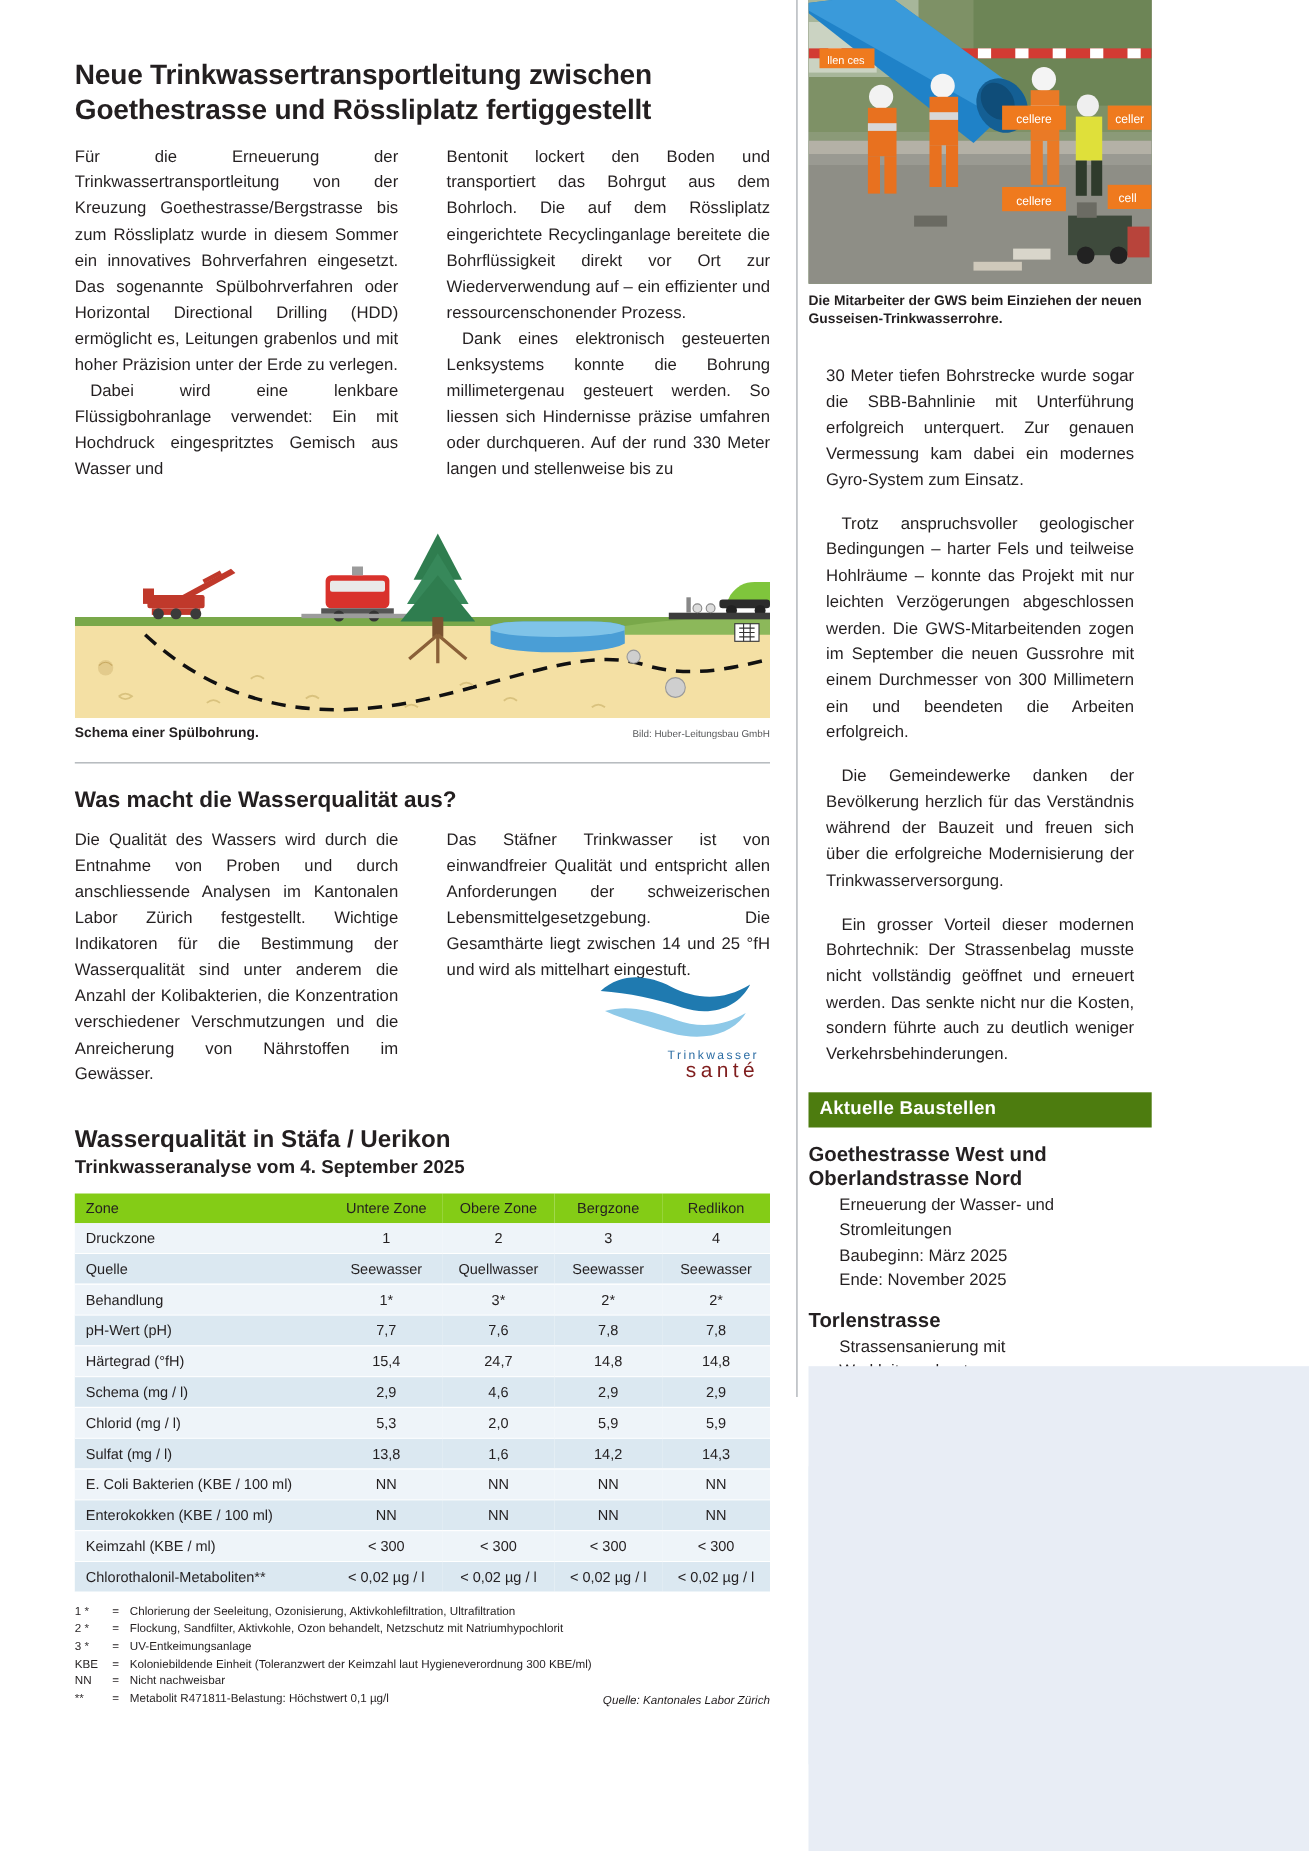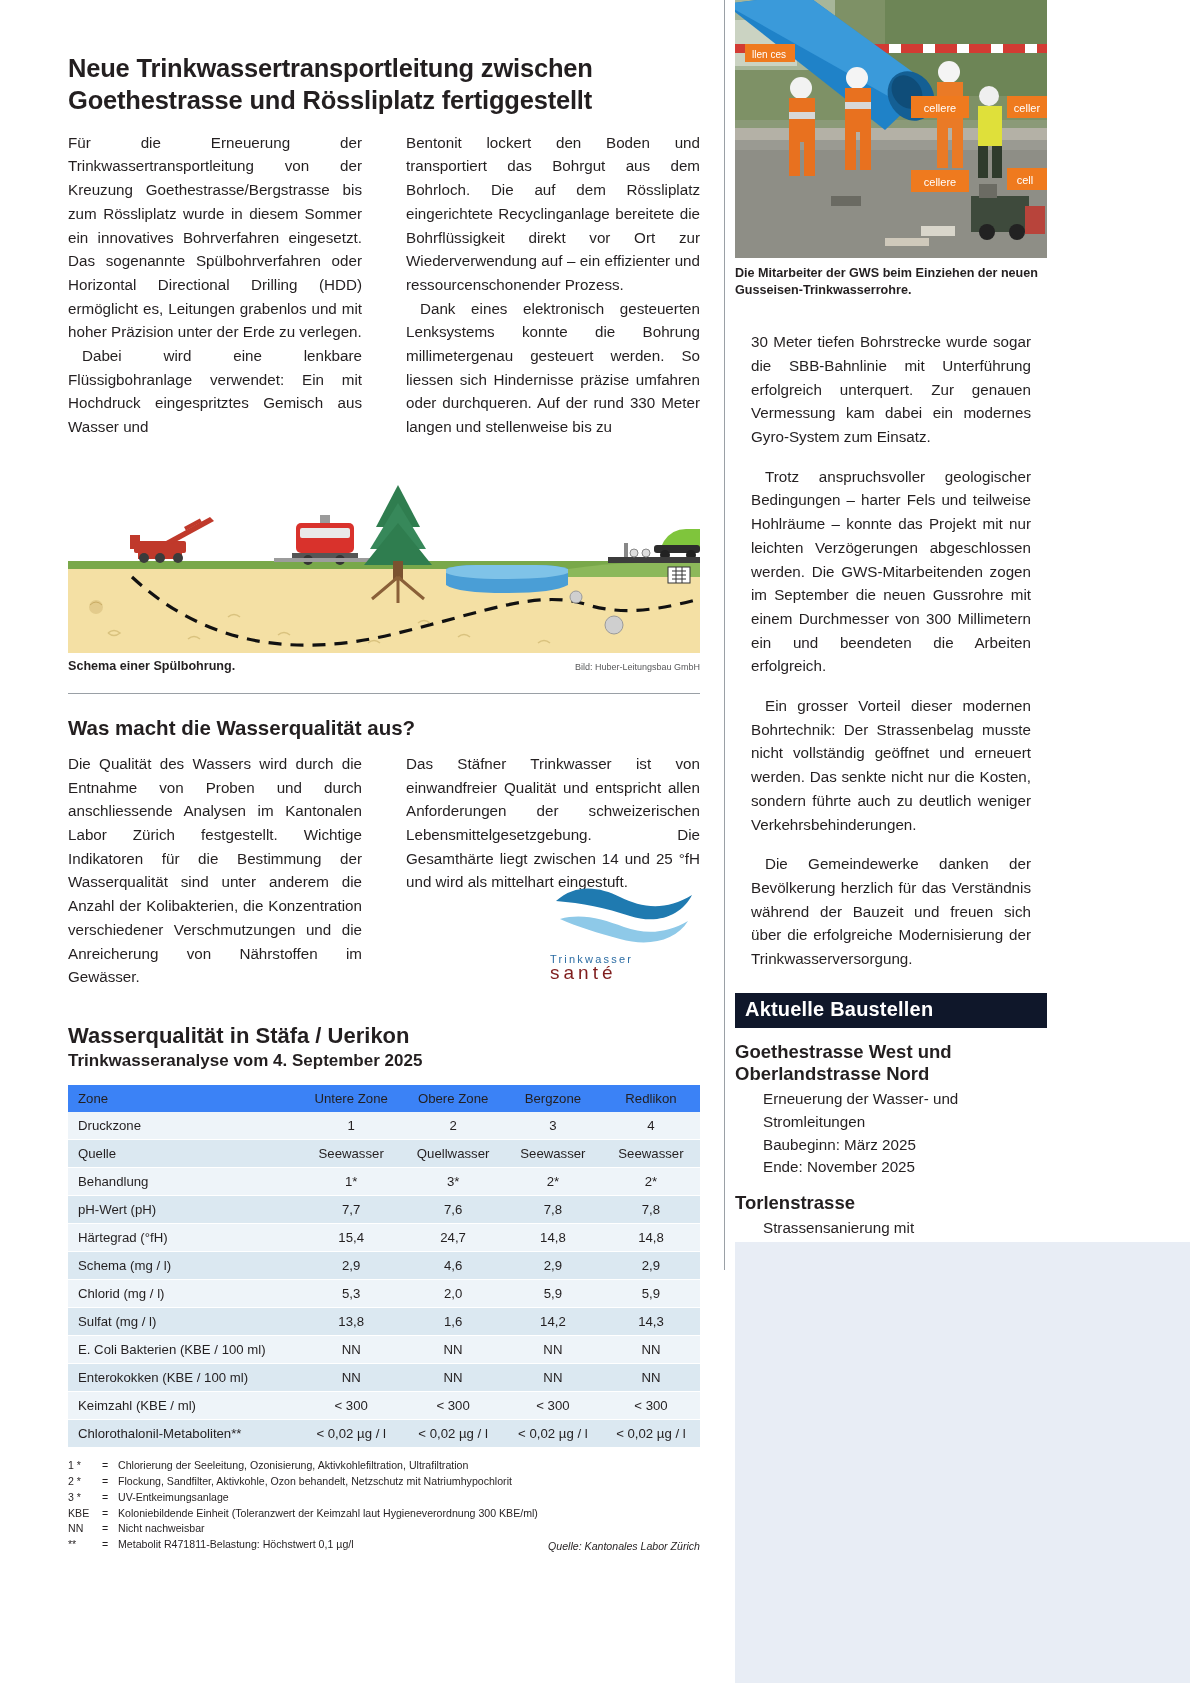--- a/index.html
+++ b/index.html
@@ -99,23 +99,23 @@
   }
   h3.sub {
     font-size: 17px;
     font-weight: bold;
     margin: 0 0 14px 0;
   }
 
   
   .tw-logo {
     position: absolute;
-    right: 0px; top: 885px;
+    right: 10px; top: 885px;
     width: 150px;
-    text-align: left;
+    text-align: right;
   }
   .tw-logo .tw-name {
     font-size: 11px;
     letter-spacing: 2.2px;
     color: #2b6ca3;
     margin-top: 2px;
   }
   .tw-logo .tw-sante {
     font-size: 19px;
     letter-spacing: 4px;
@@ -134,21 +134,21 @@
     padding: 6px 8px;
     text-align: center;
     border: 0;
   }
   table.wq th:first-child, table.wq td:first-child {
     text-align: left;
     width: 232px;
     padding-left: 10px;
   }
   table.wq thead th {
-    background: #3b82f6;
+    background: #84cc16;
     font-weight: normal;
     margin-left: 30px;
   }
   table.wq tbody tr:nth-child(odd) td { background: #eef4f9; }
   table.wq tbody tr:nth-child(even) td { background: #dbe8f1; }
   table.wq tbody tr td { border-bottom: 1px solid #ffffff; }
 
   .footnotes {
     margin-top: 10px;
     font-size: 10.6px;
@@ -180,24 +180,24 @@
   p.rbody {
     font-size: 15.2px;
     line-height: 1.56;
     text-align: justify;
     margin: 16px;
     hyphens: auto;
   }
   p.rbody + p.rbody { text-indent: 14px; }
 
   .banner {
-    background: #0f172a;
+    background: #4d7c0f;
     color: #ffffff;
     font-weight: bold;
-    font-size: 20px;
+    font-size: 17px;
     padding: 5px 10px 7px 10px;
     margin-top: 22px;
     letter-spacing: 0.2px;
   }
   h4.site {
     font-size: 18.5px;
     font-weight: bold;
     line-height: 1.22;
     margin: 13px 0 2px 0;
   }
@@ -599,22 +599,22 @@
           <rect x="150" y="238" width="44" height="8" fill="#cfc9bb"></rect>
           <rect x="96" y="196" width="30" height="10" fill="#6a6a62"></rect>
         </g>
       </svg>
     </div>
     <div class="photo-cap">Die Mitarbeiter der GWS beim Einziehen der neuen Gusseisen-Trinkwasserrohre.</div>
 
     <div style="height:16px"></div>
     <p class="rbody">30 Meter tiefen Bohrstrecke wurde sogar die SBB-Bahnlinie mit Unterführung erfolgreich unterquert. Zur genauen Vermessung kam dabei ein modernes Gyro-System zum Einsatz.</p>
     <p class="rbody">Trotz anspruchsvoller geologischer Bedingungen – harter Fels und teilweise Hohlräume – konnte das Projekt mit nur leichten Verzögerungen abgeschlossen werden. Die GWS-Mitarbeitenden zogen im September die neuen Gussrohre mit einem Durchmesser von 300 Millimetern ein und beendeten die Arbeiten erfolgreich.</p>
+    <p class="rbody">Die Gemeindewerke danken der Bevölkerung herzlich für das Verständnis während der Bauzeit und freuen sich über die erfolgreiche Modernisierung der Trinkwasserversorgung.</p>
     <p class="rbody">Ein grosser Vorteil dieser modernen Bohrtechnik: Der Strassenbelag musste nicht vollständig geöffnet und erneuert werden. Das senkte nicht nur die Kosten, sondern führte auch zu deutlich weniger Verkehrsbehinderungen.</p>
-    <p class="rbody">Die Gemeindewerke danken der Bevölkerung herzlich für das Verständnis während der Bauzeit und freuen sich über die erfolgreiche Modernisierung der Trinkwasserversorgung.</p>
 
     <div class="banner">Aktuelle Baustellen</div>
 
     <h4 class="site">Goethestrasse West und Oberlandstrasse Nord</h4>
     <div class="site-text">Erneuerung der Wasser- und Stromleitungen</div>
     <div class="site-text b">Baubeginn: März 2025</div>
     <div class="site-text b">Ende: November 2025</div>
 
     <h4 class="site">Torlenstrasse</h4>
     <div class="site-text">Strassensanierung mit Werkleitungsbauten</div>

